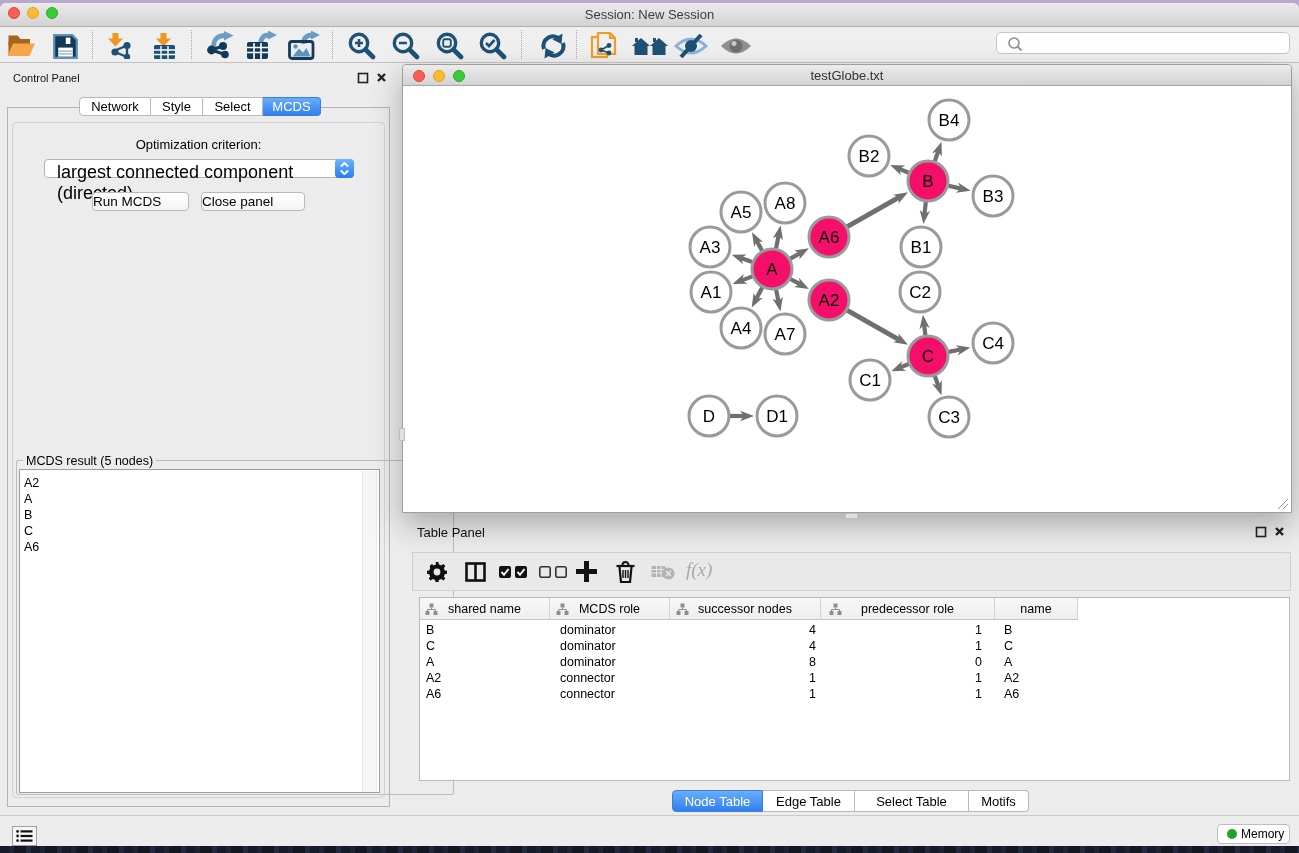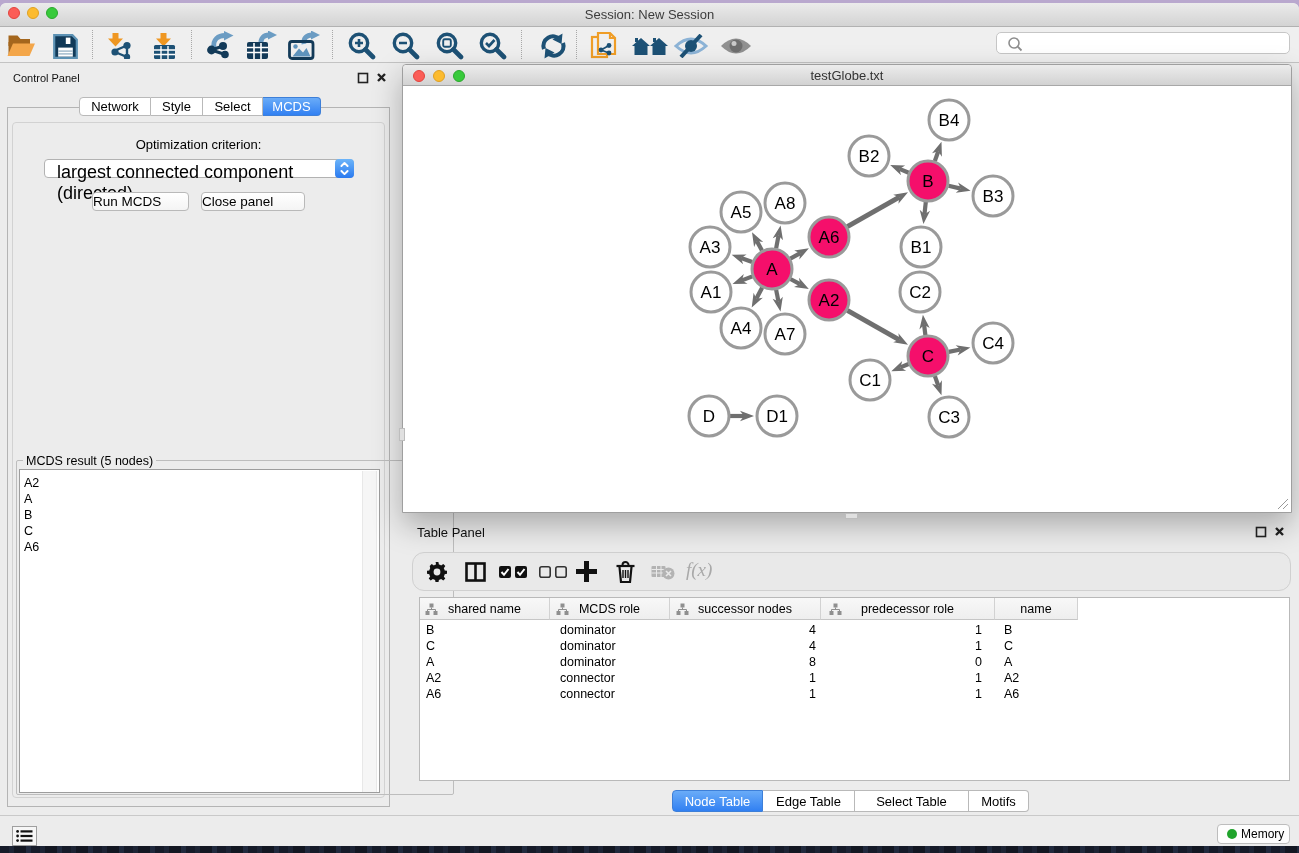--- a/index.html
+++ b/index.html
@@ -32,21 +32,21 @@
 #mlist{position:absolute;left:2px;top:8px;width:361px;height:324px;background:#fff;border:1px solid #9d9d9d;padding-top:5px}
 #mlist .sb{position:absolute;right:2px;top:1px;width:15px;height:321px;background:#f6f6f6;border-left:1px solid #e8e8e8;border-right:1px solid #e8e8e8}
 #mlist div.li{font-size:12.5px;color:#000;padding-left:4px;height:16px;line-height:16px}
 #statusbar{position:absolute;left:0;top:812px;width:100%;height:30px;background:#ececec;border-top:1px solid #c9c9c9}
 #darkstrip{position:absolute;left:0;top:846px;width:1299px;height:7px;background:repeating-linear-gradient(90deg,#161b29 0 9px,#1d2435 9px 14px,#131722 14px 26px,#212a3e 26px 31px)}
 #gwin{position:absolute;left:402px;top:61px;width:890px;height:449px;background:#fff;border:1px solid #9f9f9f;box-shadow:0 12px 30px rgba(0,0,0,.28);border-radius:4px 4px 0 0}
 #gtitle{position:absolute;left:0;top:0;width:100%;height:21px;background:linear-gradient(#ececec,#d2d2d2);border-bottom:1px solid #a8a8a8;border-radius:4px 4px 0 0}
 #gtitle .t{position:absolute;width:100%;text-align:center;top:3px;font-size:13px;font-weight:normal;color:#333}
 #tpanel-title{position:absolute;left:400px;top:515px;width:899px;height:26px}
 #tpanel-title .t{position:absolute;left:17px;top:7px;font-size:13px;color:#111}
-#ttoolbar{position:absolute;left:412px;top:549px;width:879px;height:39px;background:#e9e9e9;border:1px solid #d0d0d0;border-radius:12px}
+#ttoolbar{position:absolute;left:412px;top:549px;width:879px;height:39px;background:#e9e9e9;border:1px solid #d0d0d0;border-radius:0}
 #ttable{position:absolute;left:419px;top:594px;width:871px;height:184px;background:#fff;border:1px solid #b9b9b9}
 .th{position:absolute;top:0;height:22px;background:linear-gradient(#f8f8f8,#eeeeee);border-right:1px solid #d2d2d2;border-bottom:1px solid #c6c6c6}
 .th .lbl{position:absolute;width:100%;text-align:center;top:4px;font-size:12.5px;color:#000}
 .tr{position:absolute;height:16px;font-size:12.5px;color:#000}
 .cell{position:absolute;top:1px}
 #memory{position:absolute;left:1217px;top:821px;width:73px;height:20px;background:#fdfdfd;border:1px solid #bdbdbd;border-radius:4px;font-size:12px;line-height:18px;color:#000}
 #listbtn{position:absolute;left:12px;top:823px;width:25px;height:20px;background:#f6f6f6;border:1px solid #9f9f9f}
 text{font-family:"Liberation Sans",sans-serif}
 </style></head><body>
 <div id="app">

